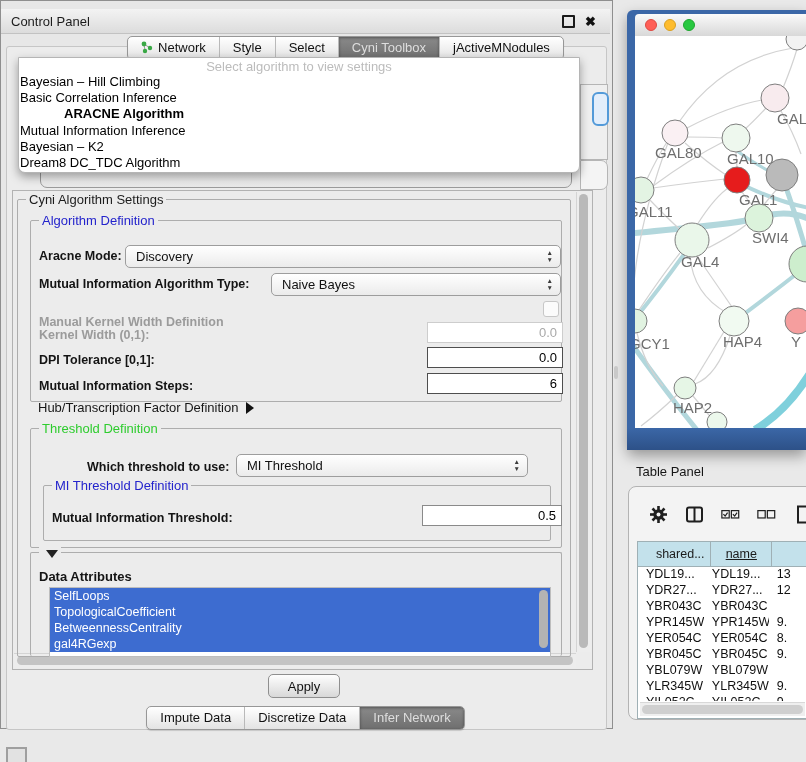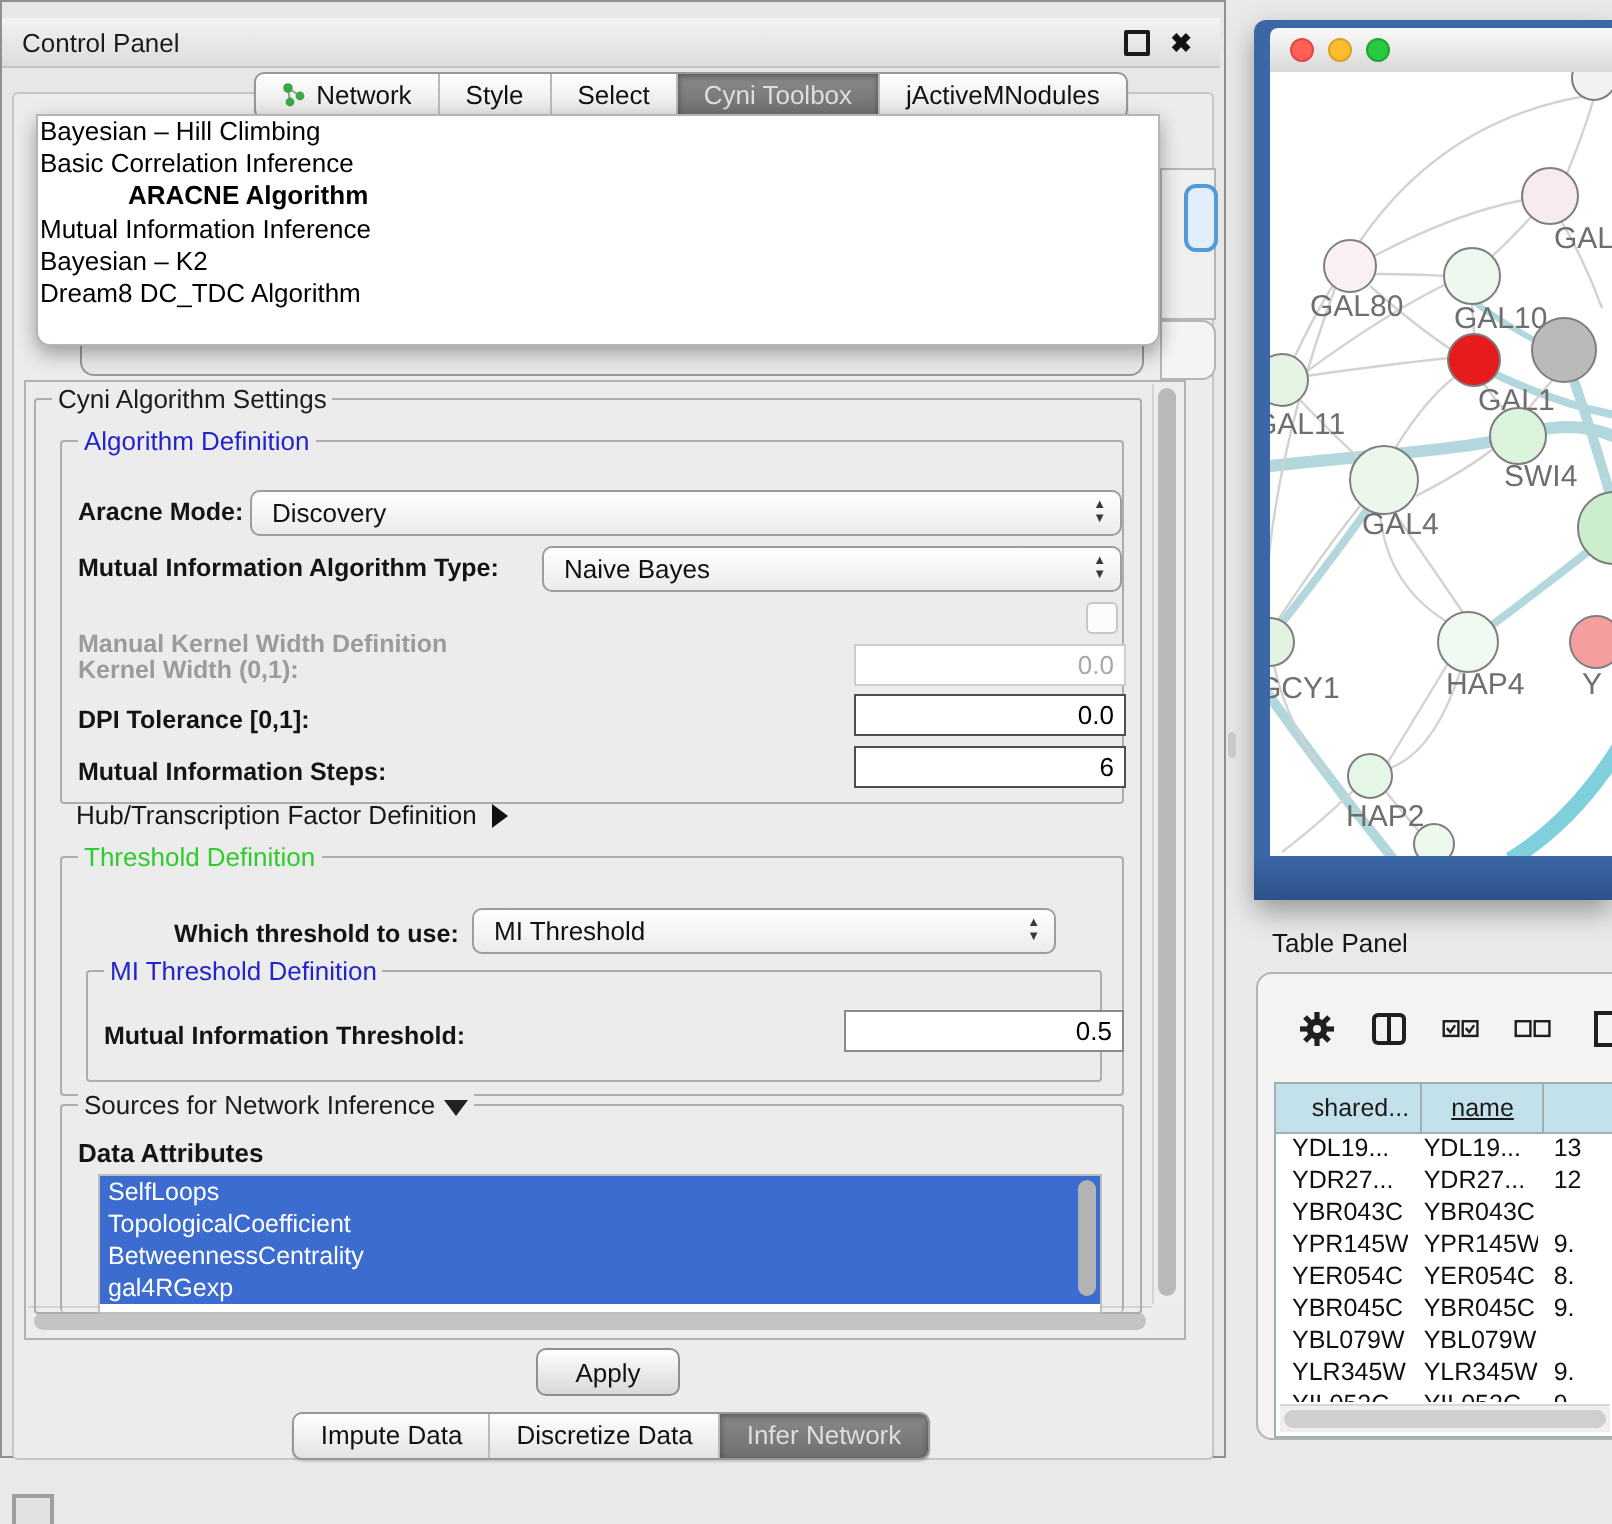--- a/index.html
+++ b/index.html
@@ -155,20 +155,21 @@
         </div>
     </div>
   </div>
 
   <div class="abs combo-sliver"></div>
   <div class="abs right-box1"></div>
   <div class="abs blue-btn-sliver"></div>
   <div class="abs right-box2"></div>
 
   <div class="abs algo-dd">
+    <div class="algo-ph">Select algorithm to view settings</div>
     <div id="algo-list">
         <div class="algo-item">Bayesian – Hill Climbing</div>
         <div class="algo-item">Basic Correlation Inference</div>
         <div class="algo-item bold">ARACNE Algorithm</div>
         <div class="algo-item">Mutual Information Inference</div>
         <div class="algo-item">Bayesian – K2</div>
         <div class="algo-item">Dream8 DC_TDC Algorithm</div>
       </div>
   </div>
 
@@ -236,21 +237,21 @@
 
         <div class="fs" style="left:12px;top:56px;width:506px;height:54px;">
           <span class="fs-legend" style="color:#2323cc;">MI Threshold Definition</span>
           <span class="lbl" style="left:8px;top:25px;">Mutual Information Threshold:</span>
           <input class="tfield" style="left: 378px; top: 19px; width: 140px;" value="0.5">
         </div>
       </div>
 
       <div class="fs" style="left:12px;top:352px;width:530px;height:103px;border-bottom:none;">
         <span class="fs-legend" style="color:#1c1c1c;">
-          <span>Sources for Network Inference</span><span class="tri-down"></span>
+          <span class="tri-down"></span>
         </span>
         <span class="lbl" style="left:8px;top:16px;font-size:13px;">Data Attributes</span>
         <div class="attr-list" style="left:18px;top:34px;width:500px;height:68px;">
           <div id="attr-items">
               <div class="attr-item" style="background: rgb(61, 108, 208);">SelfLoops</div>
               <div class="attr-item" style="background: rgb(61, 108, 208);">TopologicalCoefficient</div>
               <div class="attr-item" style="background: rgb(61, 108, 208);">BetweennessCentrality</div>
               <div class="attr-item" style="background: rgb(61, 108, 208);">gal4RGexp</div>
             </div>
           <div class="attr-vsb"></div>

